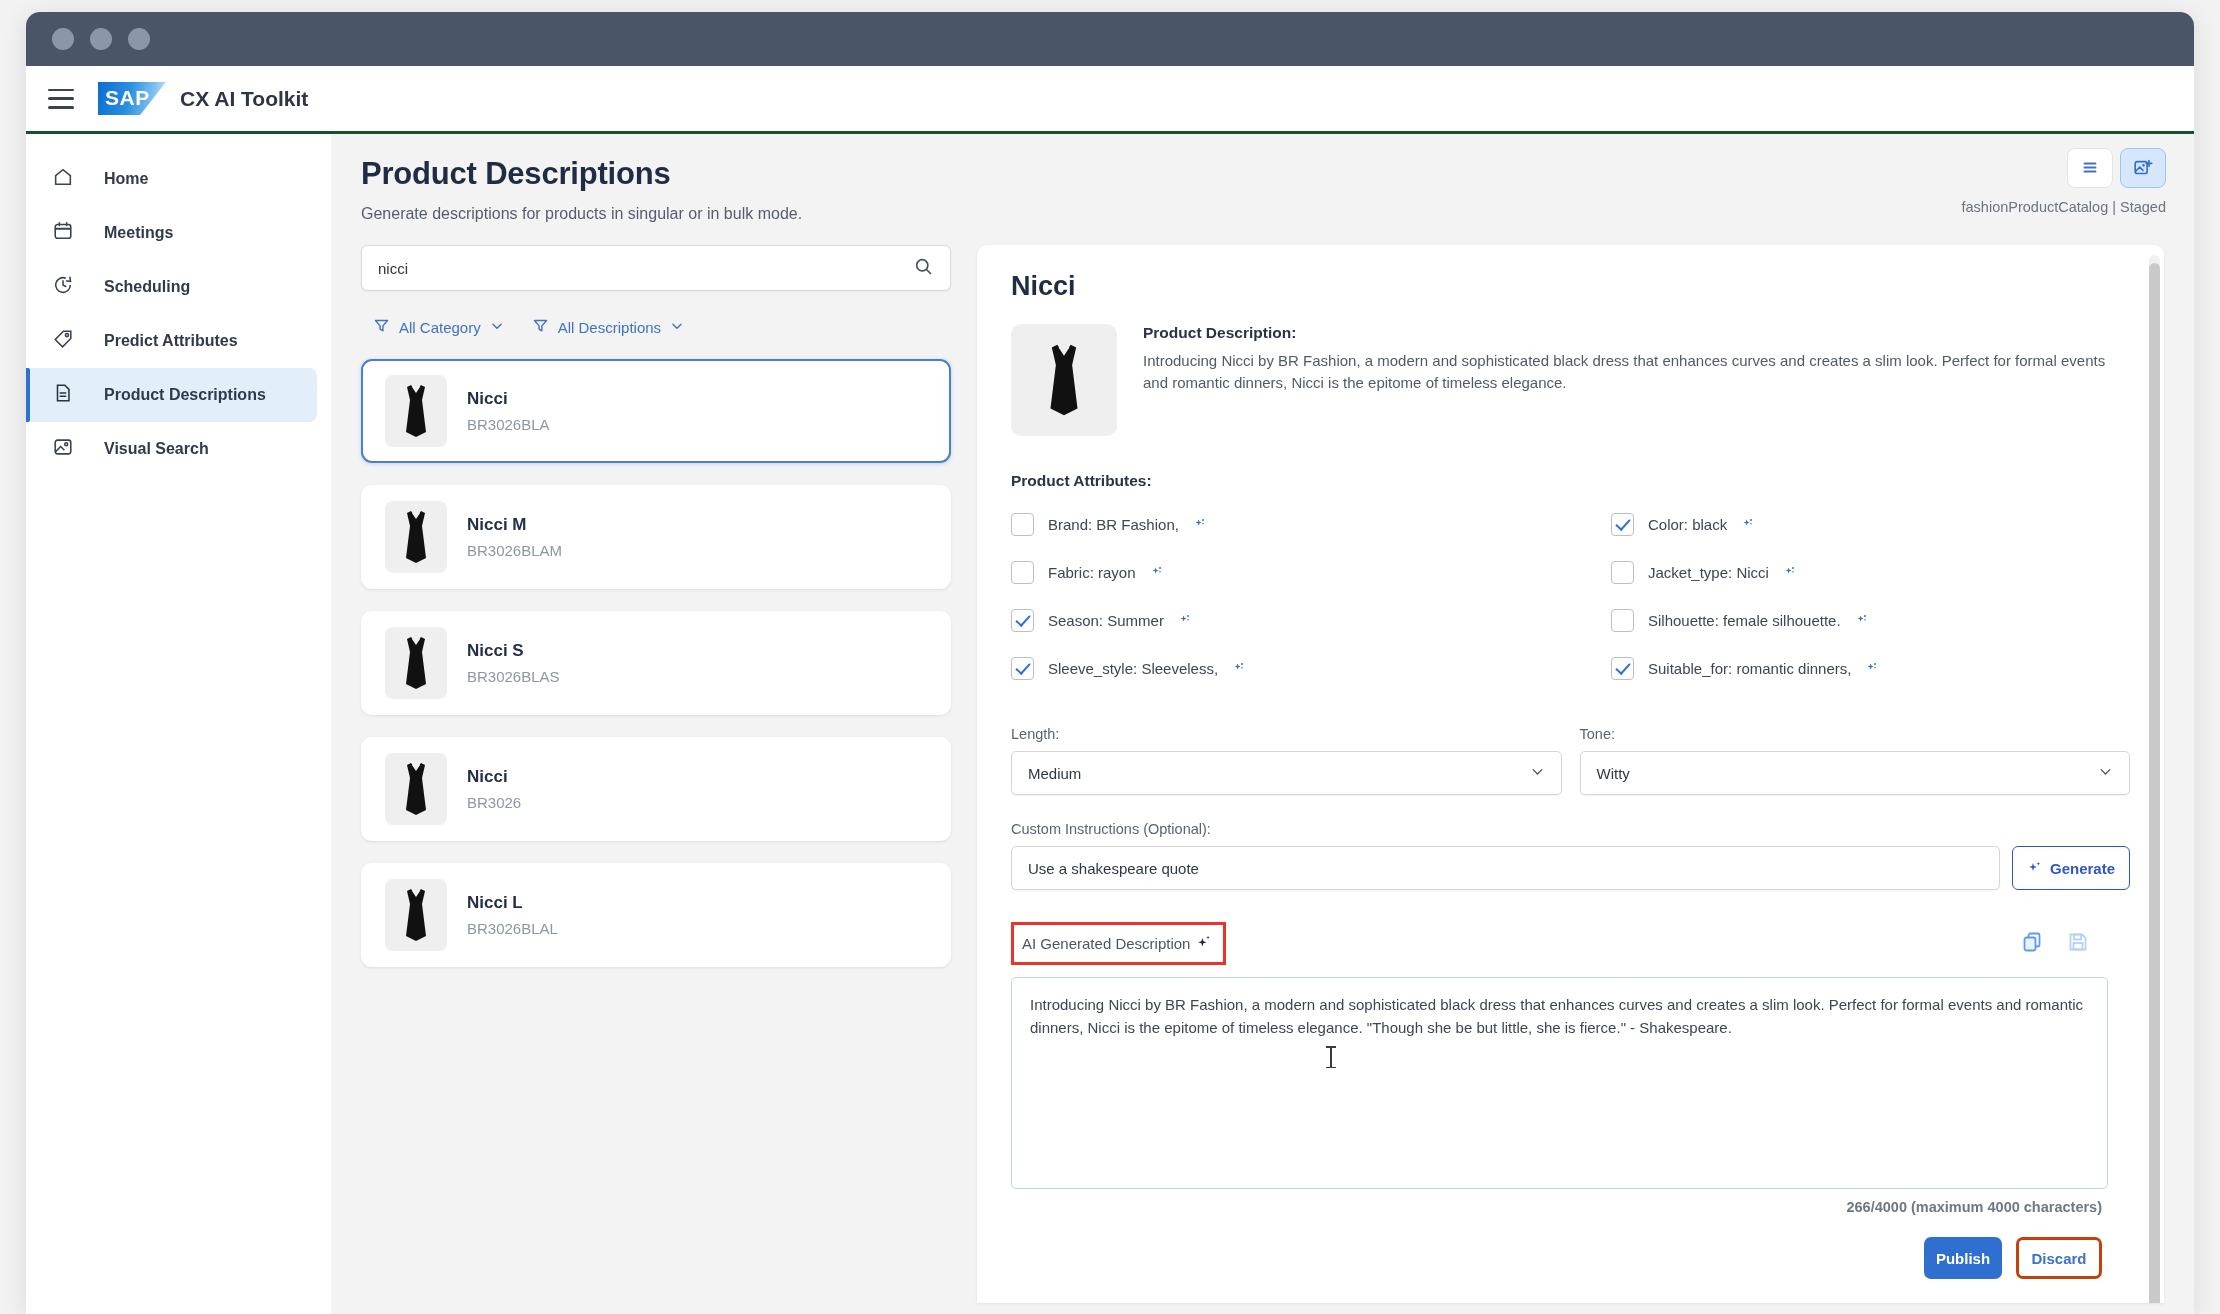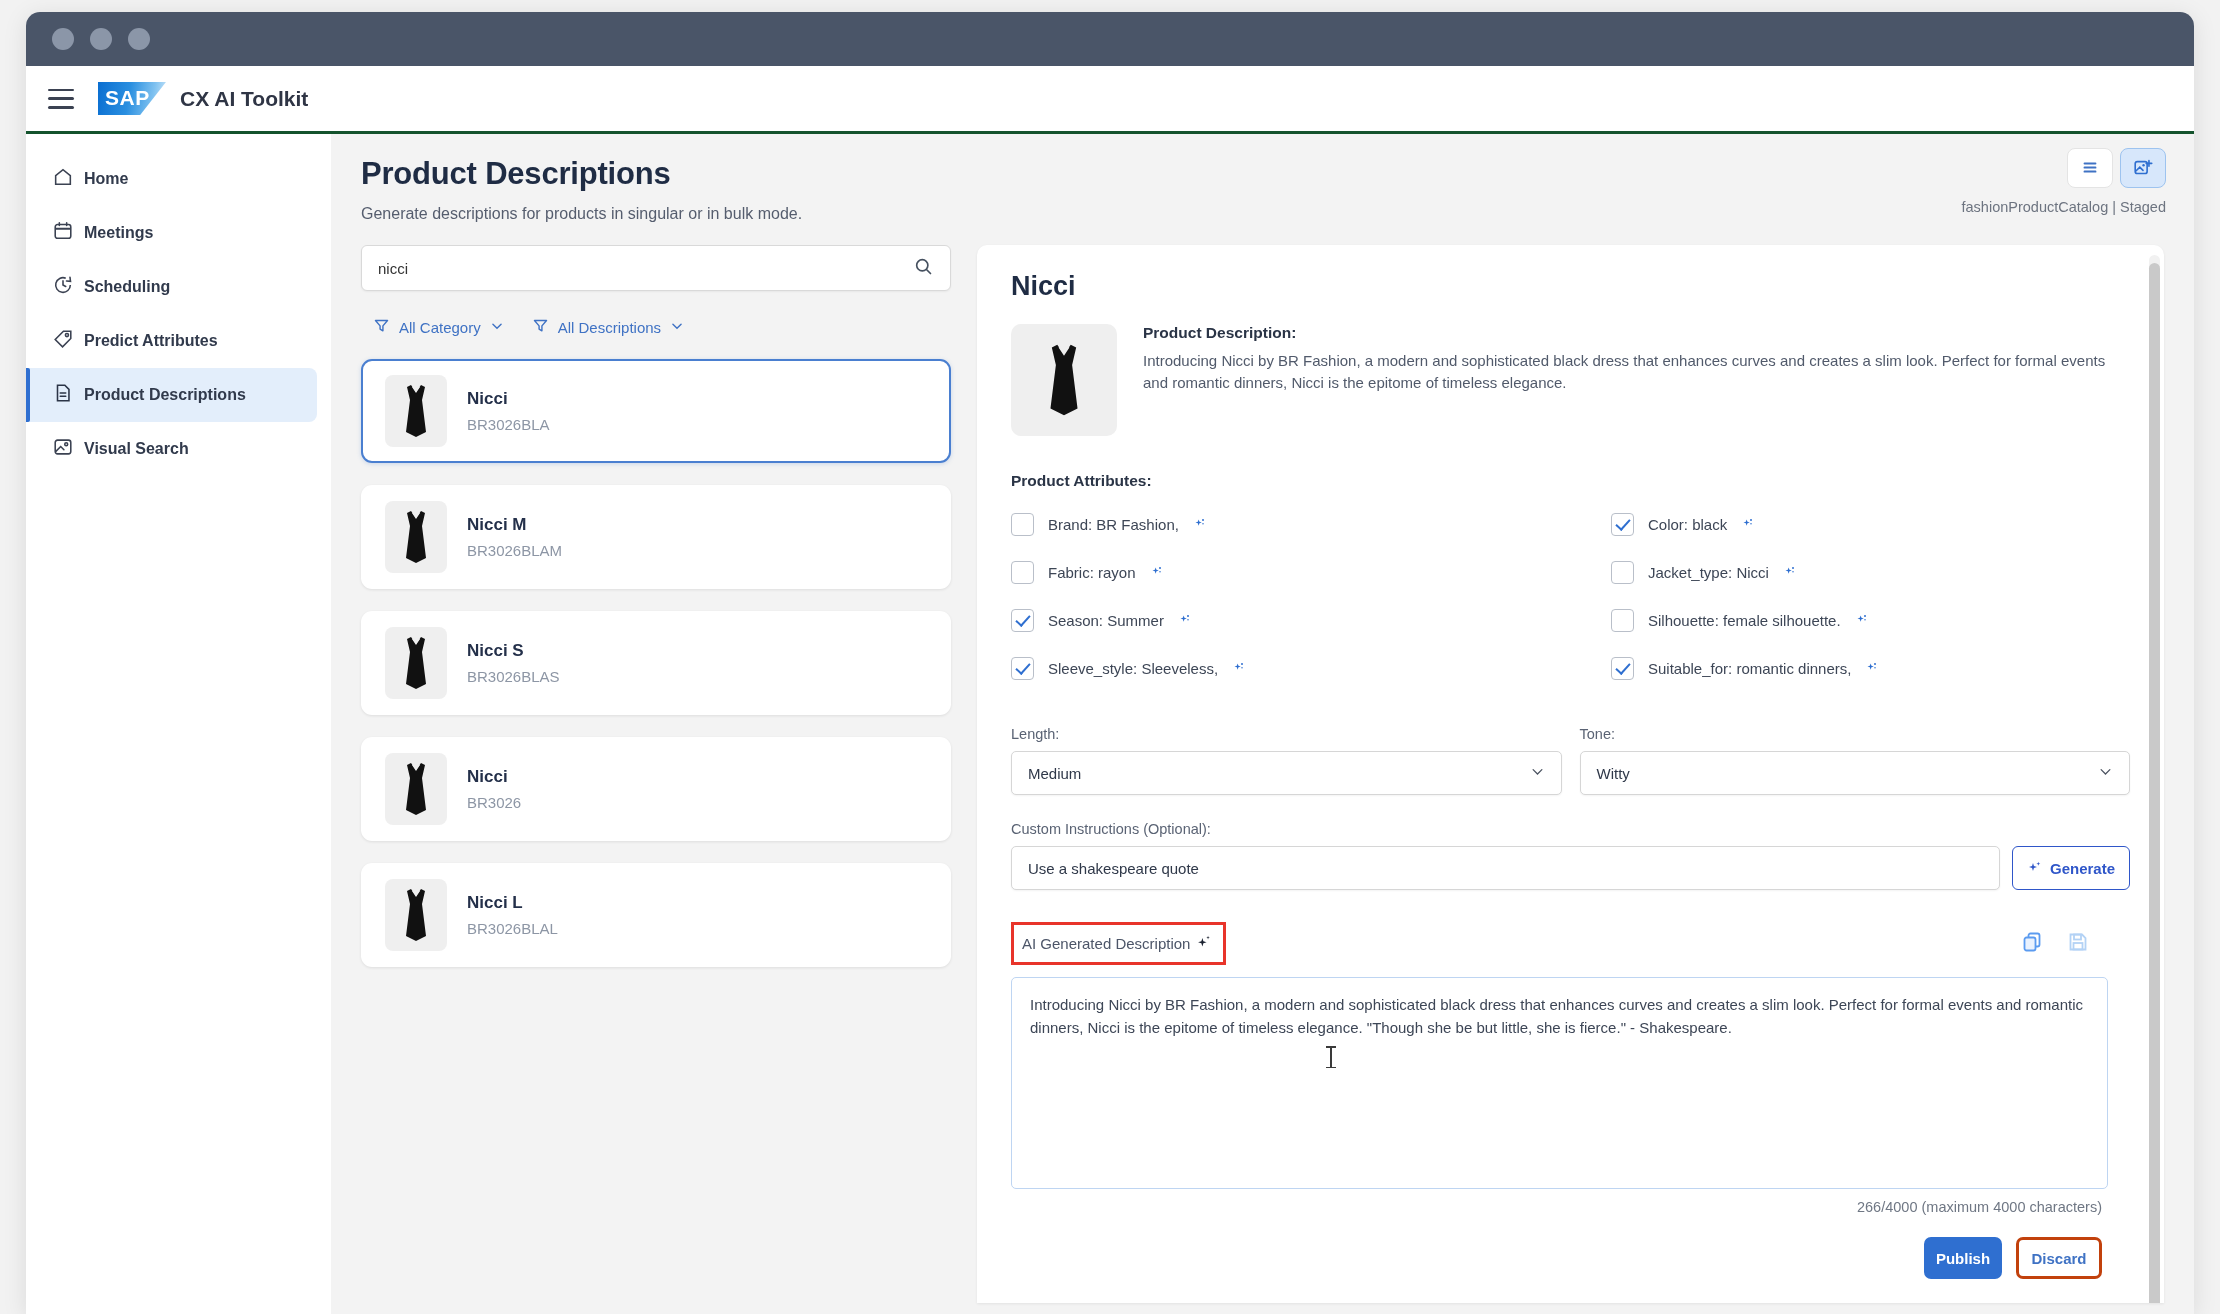--- a/index.html
+++ b/index.html
@@ -61,21 +61,21 @@
     font-family: "Liberation Sans", sans-serif; background: transparent;
   }
   .globalsearch input::placeholder { color:#8a8a8a; font-style: italic; }
 
   
   .body { display: flex; height: calc(100% - 122px); background: #fff; }
 
   
   .sidebar { width: 305px; background: #ffffff; padding-top: 18px; flex-shrink: 0; }
   .navitem {
-    display:flex; align-items:center; gap: 10px;
+    display:flex; align-items:center; gap: 30px;
     height: 54px; padding-left: 26px; margin-right: 14px;
     font-size: 16px; font-weight: bold; color: #313a4c;
     border-radius: 0 8px 8px 0; cursor: pointer; position: relative;
   }
   .navitem.active { background: #e3eefb; }
   .navitem.active::before {
     content:""; position:absolute; left:0; top:0; bottom:0; width: 4px;
     background: #2f6fd0; border-radius: 0 2px 2px 0;
   }
   .navitem svg { flex-shrink: 0; }
@@ -206,21 +206,21 @@
     background:#fff; padding: 16px 18px; font-size: 15px; color:#3d4656; line-height: 1.5;
     position: relative; margin-right: 22px;
   }
   .caret {
     position:absolute; left: 318px; top: 68px; width: 1.5px; height: 22px; background:#3a3a3a;
   }
   .caret::before, .caret::after {
     content:""; position:absolute; left:-4px; width:10px; height:1.5px; background:#3a3a3a;
   }
   .caret::before { top:0; } .caret::after { bottom:0; }
-  .charcount { text-align: right; font-size: 14.5px; color:#6f7784; margin-top: 10px; margin-right: 28px; }
+  .charcount { text-align: right; font-size: 14.5px; color:#6f7784; margin-top: 10px; margin-right: 28px; font-weight: bold; }
   .actions { display:flex; justify-content:flex-end; gap: 14px; margin-top: 22px; margin-right: 28px; }
   .btn-publish {
     width: 78px; height: 42px; border-radius: 7px; background:#2f6fd0; color:#fff;
     font-size:15px; font-weight:bold; display:flex; align-items:center; justify-content:center; cursor:pointer;
   }
   .btn-discard {
     width: 86px; height: 42px; border-radius: 7px; background:#fff; color:#3f72c4;
     border:3px solid #c2410c; font-size:15px; font-weight:bold;
     display:flex; align-items:center; justify-content:center; cursor:pointer;text-align:center;
   }

